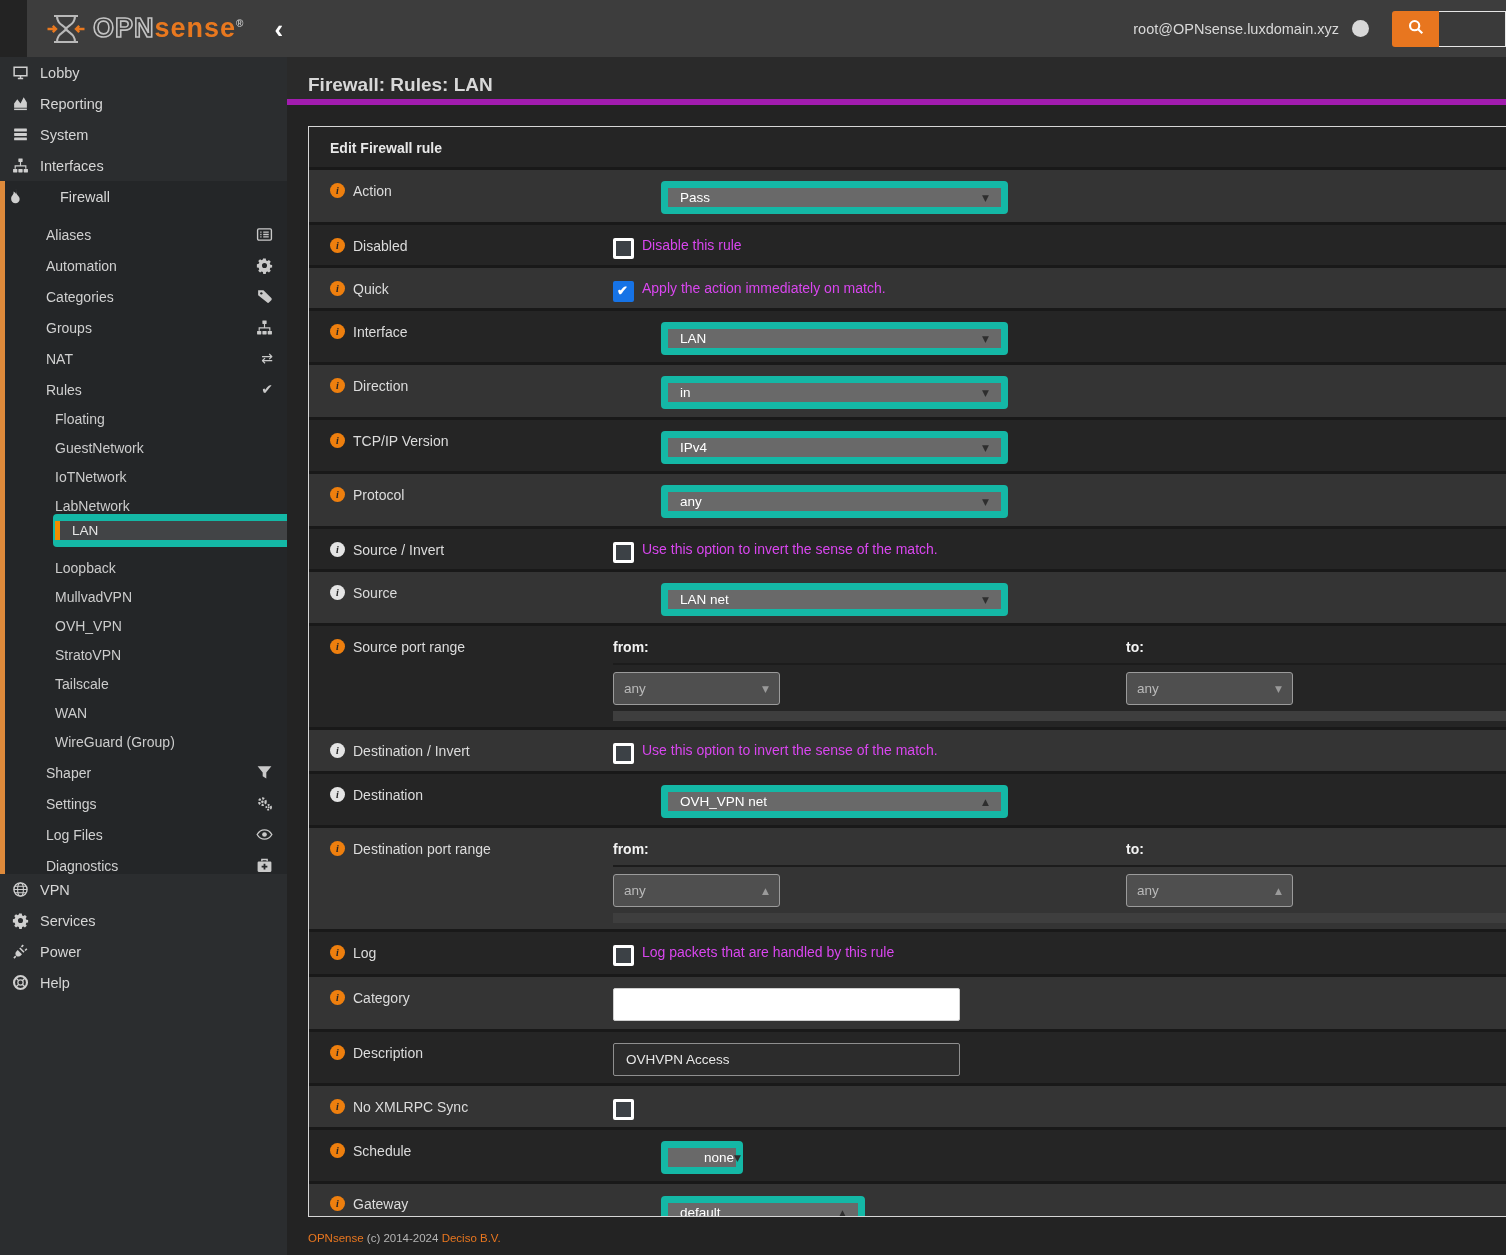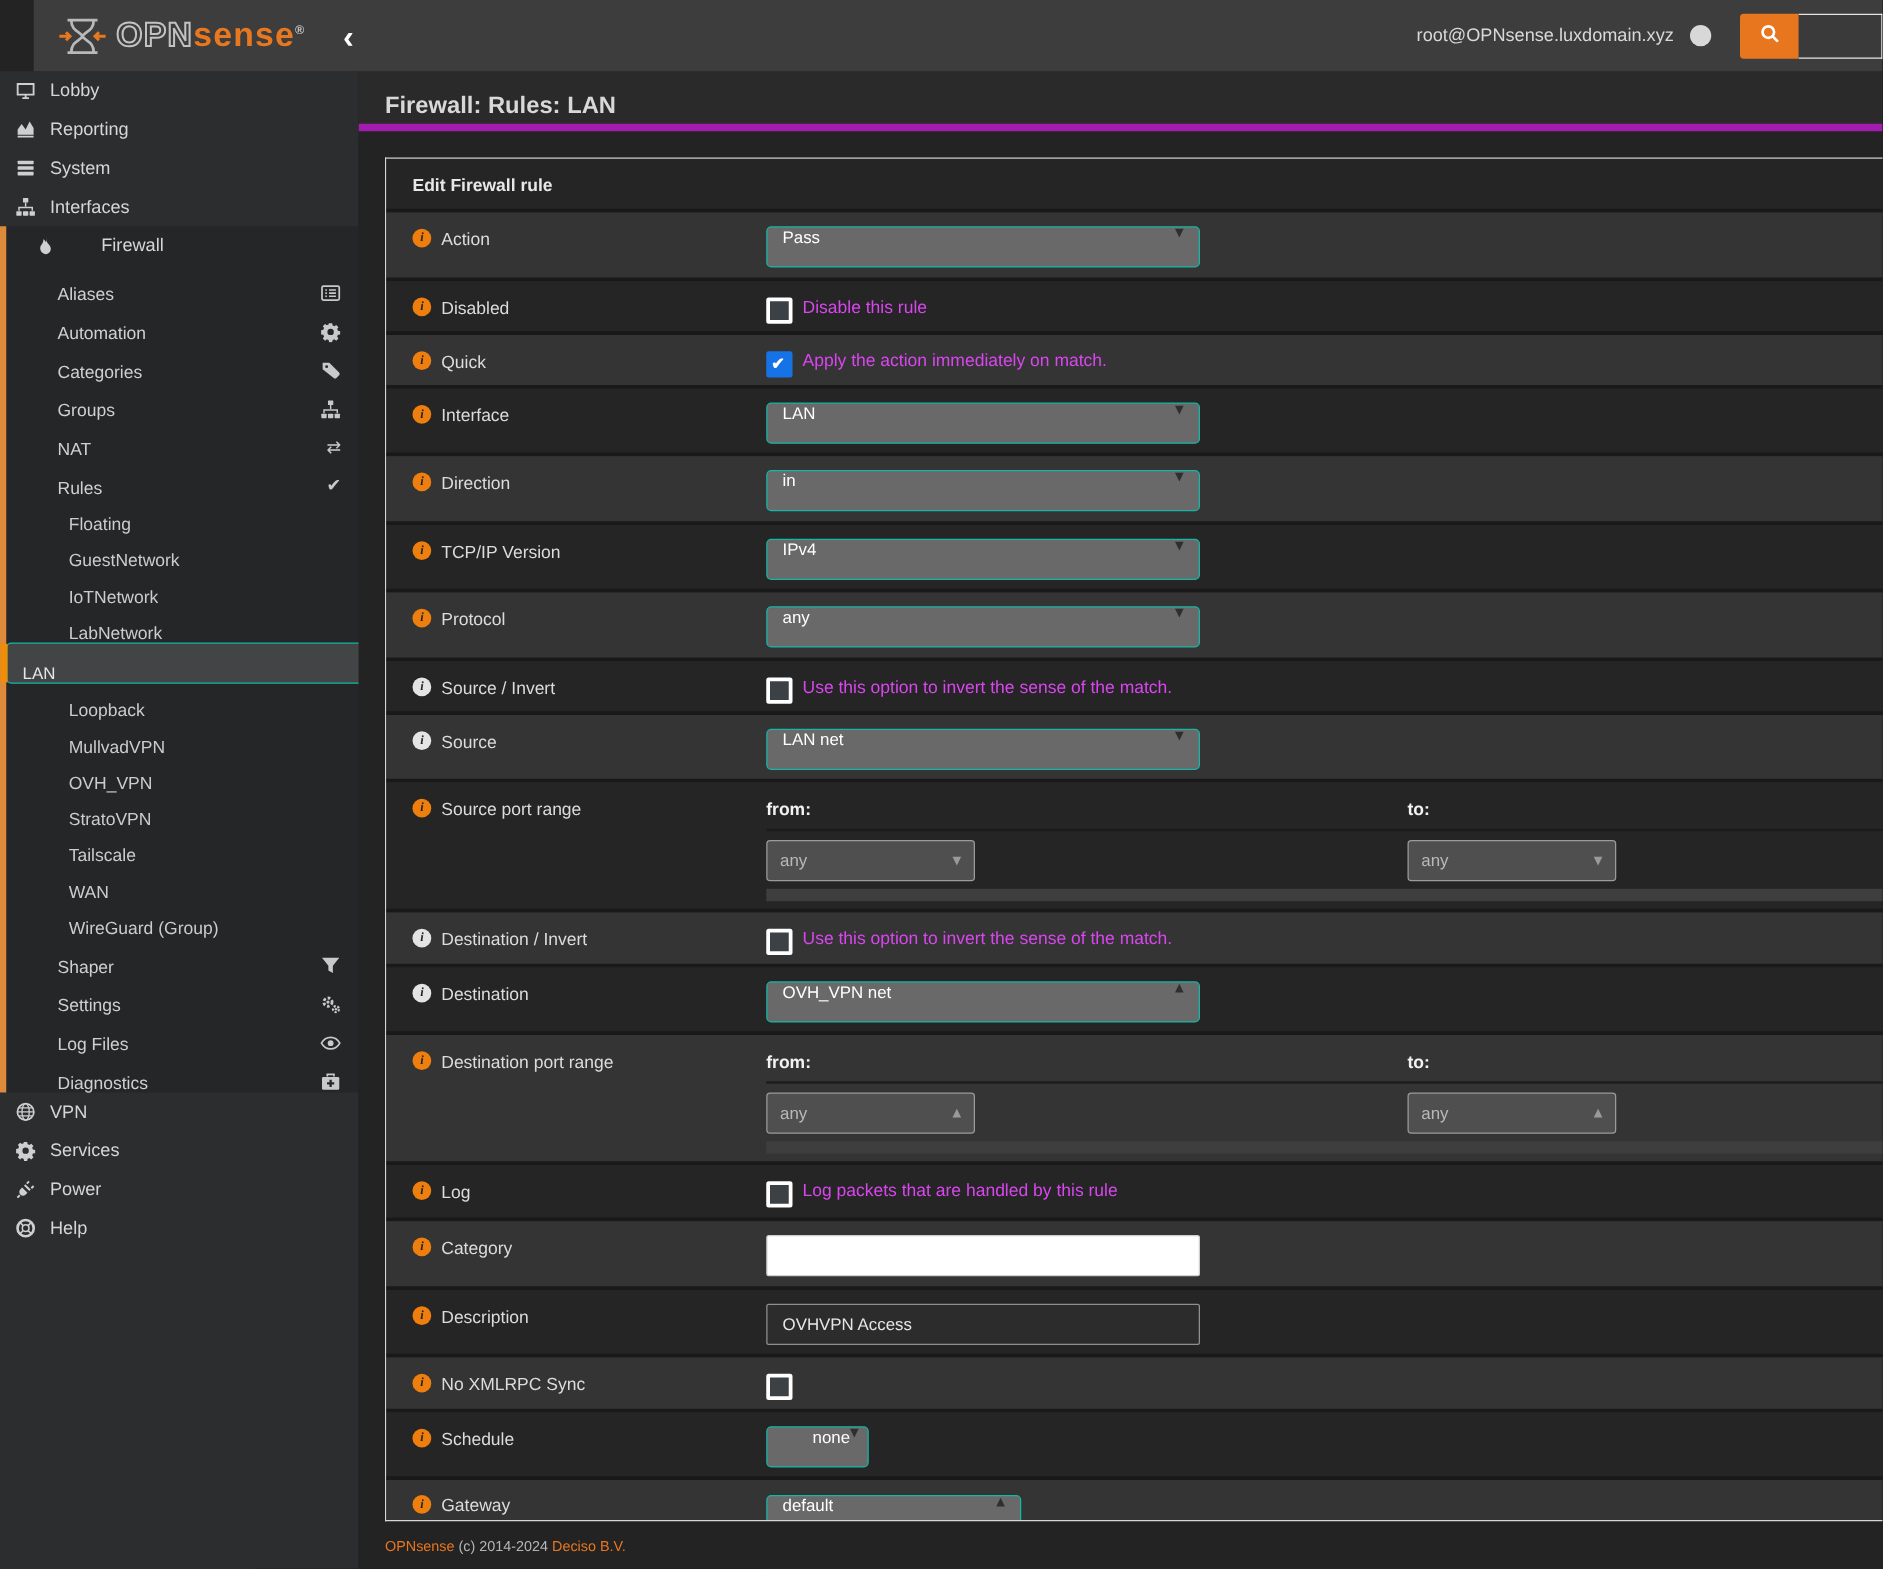--- a/index.html
+++ b/index.html
@@ -26,21 +26,21 @@
   .search-btn{width:47px;background:#e8761f;border:none;border-radius:3px 0 0 3px;
     display:flex;align-items:center;justify-content:center;cursor:pointer;}
   .search-input{width:54px;height:34px;background:#3a3a3a;border:1px solid #e6e6e6;
     border-left:none;color:#eee;outline:none;padding:0 6px;font-size:14px;}
   
   .sidebar{position:absolute;top:57px;left:0;bottom:0;width:287px;background:#2b2d2f;}
   .nav1{height:31px;display:flex;align-items:center;padding-left:12px;gap:11px;
     color:#d6d6d6;font-size:14.5px;cursor:pointer;}
   .nav1 .icon{width:17px;height:17px;color:#cfcfcf;flex:0 0 17px;}
   .fw-section{background:#242628;border-left:5px solid #de8a3b;}
-  .fw-section .nav1{padding-left:23px;gap:36px;}
+  .fw-section .nav1{padding-left:2px;gap:36px;}
   .nav2{height:31px;display:flex;align-items:flex-end;padding-left:41px;padding-right:14px;
     color:#d0d0d0;font-size:14px;cursor:pointer;justify-content:space-between;}
   .nav2 .ricon{width:17px;height:17px;color:#c9c9c9;flex:0 0 17px;text-align:right;}
   .nav2 .glyph,.caret{font-family:"DejaVu Sans",sans-serif;}
   .nav2 .glyph{font-size:14px;line-height:17px;}
   .nav3{height:29px;display:flex;align-items:flex-end;padding-left:50px;color:#cccccc;
     font-size:14px;cursor:pointer;position:relative;}
   .nav3.sel{background:#424446;color:#e6e6e6;}
   .nav3.sel::before{content:"";position:absolute;left:-5px;top:0;bottom:0;width:5px;
     background:#f28c00;}
@@ -65,23 +65,23 @@
   .info{width:15px;height:15px;border-radius:50%;flex:0 0 15px;display:flex;
     align-items:center;justify-content:center;font-size:10px;font-weight:bold;
     font-family:"Liberation Serif",serif;font-style:italic;color:#242424;cursor:help;}
   .info.orange{background:#ee7f0e;}
   .info.white{background:#e4e4e4;}
   .fctrl{flex:1;box-sizing:border-box;padding-top:11px;position:relative;}
   .fctrl.chk{padding-top:13px;display:flex;gap:8px;align-items:flex-start;}
   .cbtext{font-size:14px;color:#d946ef;margin-top:-1px;}
   
   .sel{width:347px;height:33px;box-sizing:border-box;background:#696969;
-    border:1px solid #14b8a6;border-radius:4px;color:#fff;font-size:13.5px;
-    display:flex;justify-content:space-between;
-    padding:0 12px;cursor:pointer;}
+    border:7px solid #14b8a6;border-radius:4px;color:#fff;font-size:13.5px;
+    display:flex;align-items:center;justify-content:space-between;
+    padding:0 12px;cursor:pointer;margin-left:48px;}
   .sel .caret{font-size:9px;color:#2e2e2e;}
   .sel.w82{width:82px;padding-left:36px;} .sel.w204{width:204px;}
   .psel{width:167px;height:33px;box-sizing:border-box;background:#4f4f4f;
     border:1px solid #9b9b9b;border-radius:3px;color:#b9b9b9;font-size:13.5px;
     display:flex;align-items:center;justify-content:space-between;
     padding:0 10px;cursor:pointer;}
   .psel .caret{font-size:9px;color:#9a9a9a;}
   .cb{width:15px;height:15px;flex:0 0 15px;box-sizing:content-box;border:3px solid #fff;
     background:#3c4146;cursor:pointer;border-radius:2px;position:relative;}
   .cb.checked{border:2px solid #1673e6;background:#1673e6;width:17px;height:17px;

